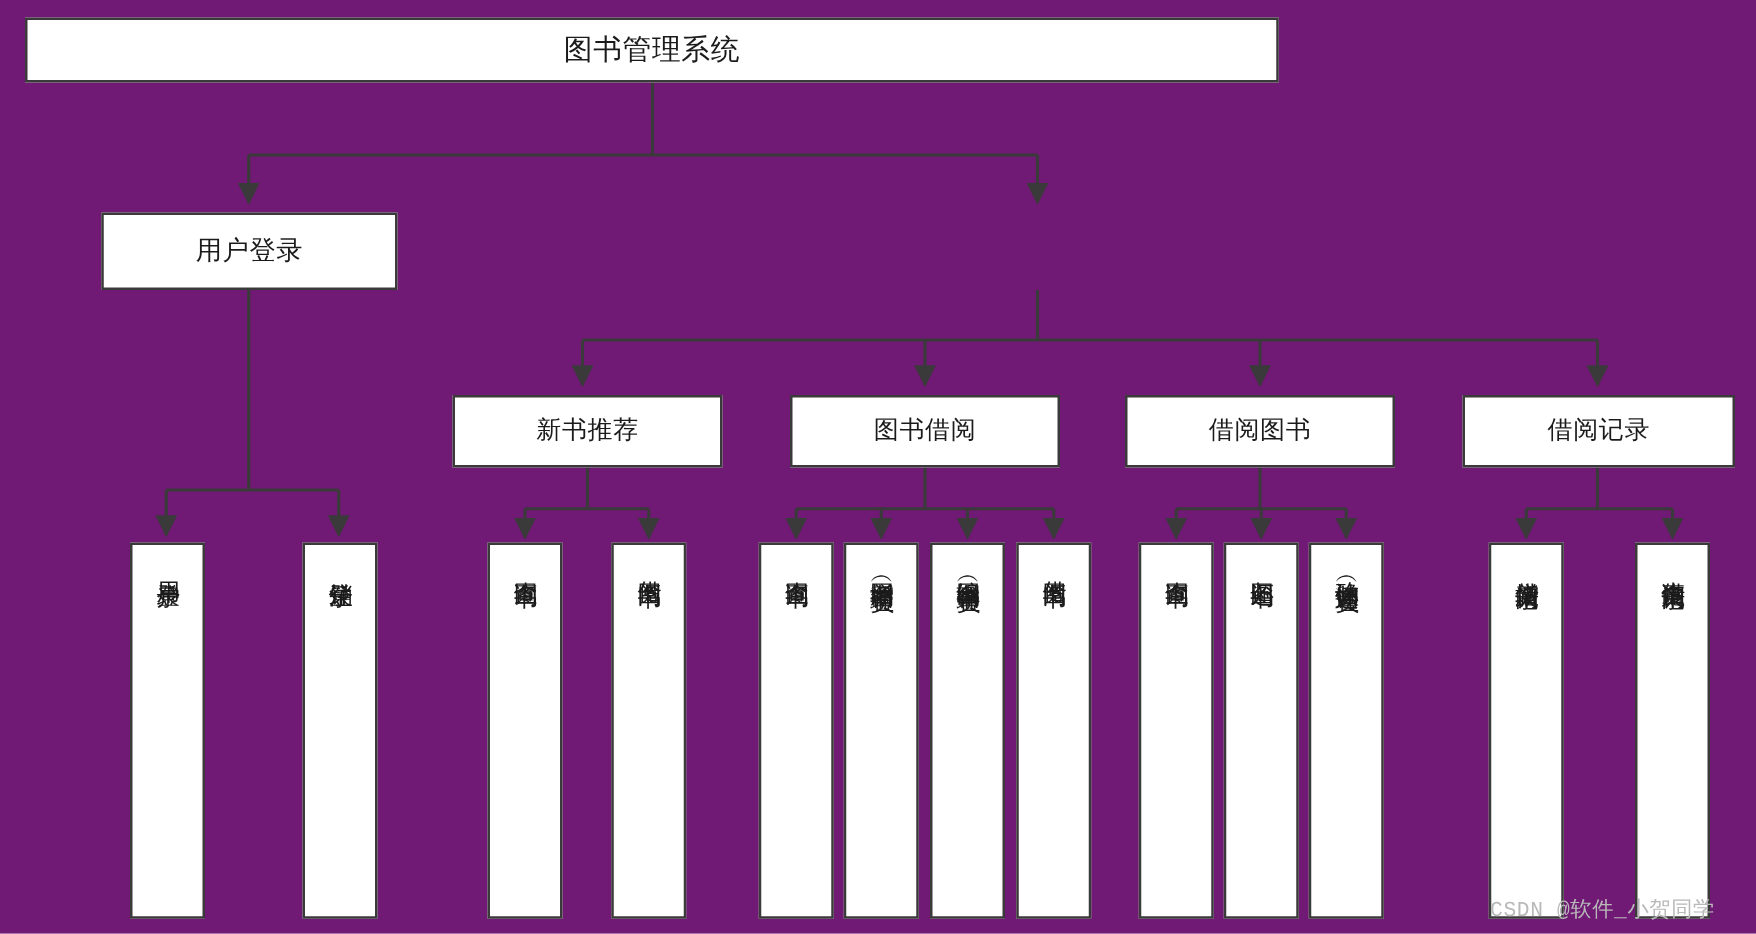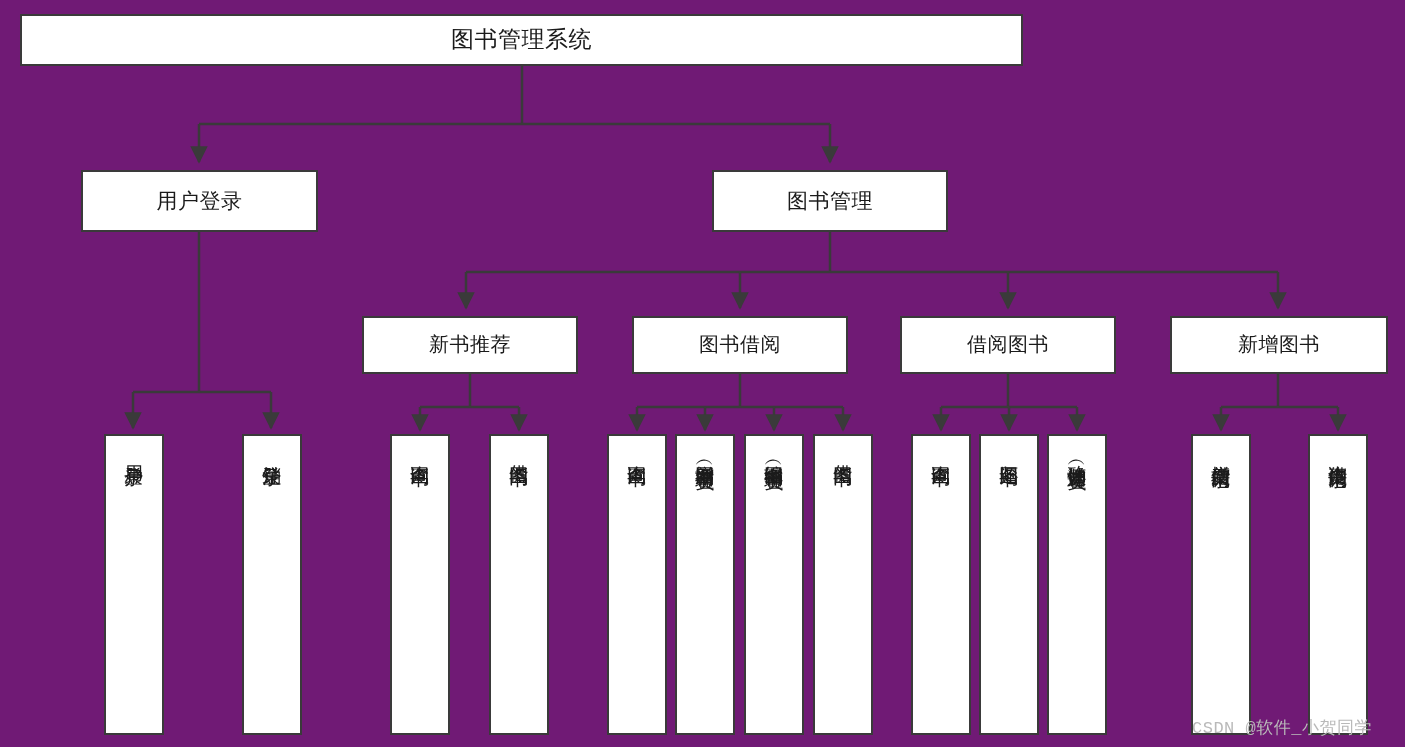--- a/index.html
+++ b/index.html
@@ -132,35 +132,32 @@
     </g>
   </svg>
 
   <div class="node level-0" style="left:20px; top:14px; width:1003px; height:52px;">
     <span class="node-label">图书管理系统</span>
   </div>
 
   <div class="node level-1" style="left:81px; top:170px; width:237px; height:62px;">
     <span class="node-label">用户登录</span>
   </div>
-  <div class="node level-1" style="left:712px; top:170px; width:236px; height:62px;">
-    <span class="node-label">图书管理</span>
-  </div>
 
   <div class="node level-2" style="left:362px; top:316px; width:216px; height:58px;">
     <span class="node-label">新书推荐</span>
   </div>
   <div class="node level-2" style="left:632px; top:316px; width:216px; height:58px;">
     <span class="node-label">图书借阅</span>
   </div>
   <div class="node level-2" style="left:900px; top:316px; width:216px; height:58px;">
     <span class="node-label">借阅图书</span>
   </div>
   <div class="node level-2" style="left:1170px; top:316px; width:218px; height:58px;">
-    <span class="node-label">新增图书</span>
+    <span class="node-label">借阅记录</span>
   </div>
 
   <div class="node leaf" style="left:104px; top:434px; width:60px; height:301px;">
     <span class="node-label">用户登录</span>
   </div>
   <div class="node leaf" style="left:242px; top:434px; width:60px; height:301px;">
     <span class="node-label">注销登录</span>
   </div>
 
   <div class="node leaf" style="left:390px; top:434px; width:60px; height:301px;">

